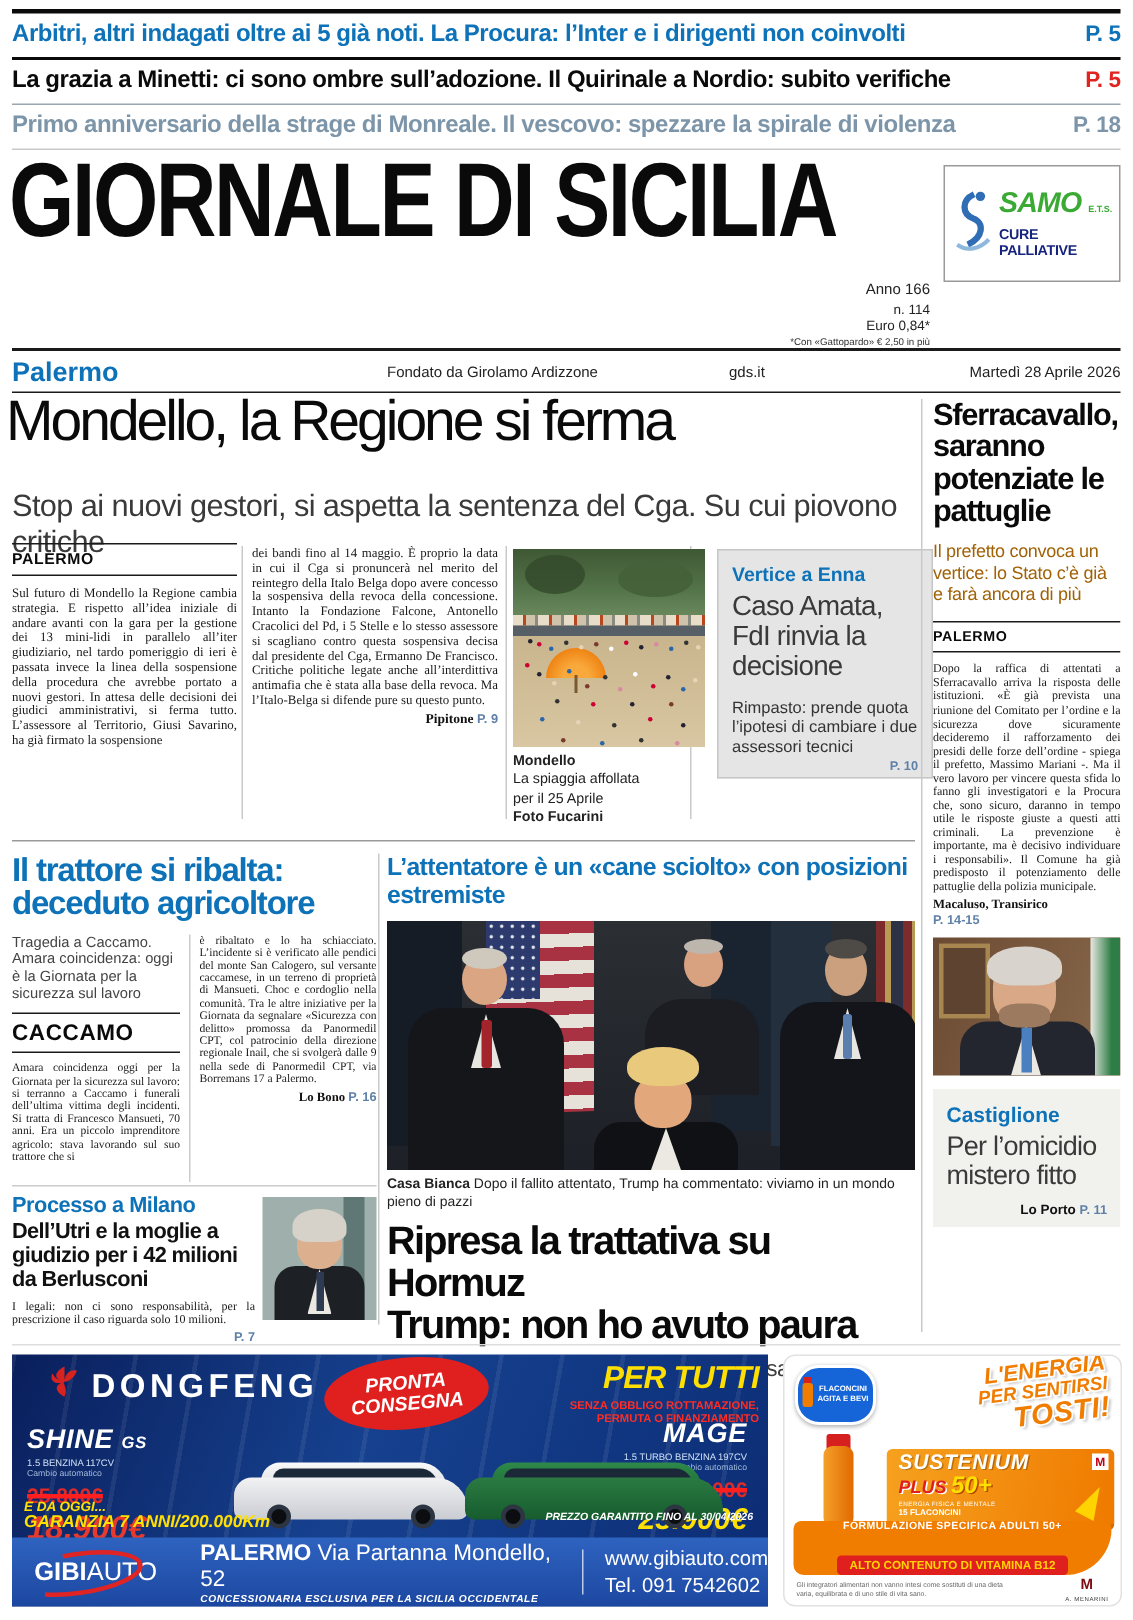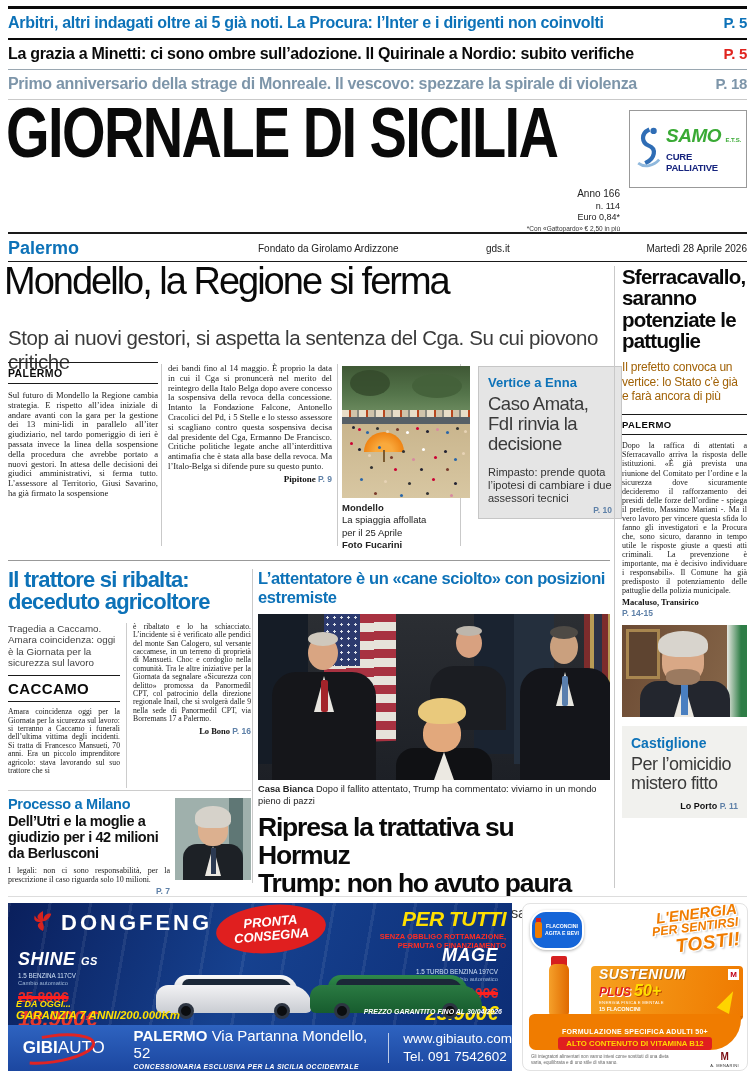--- a/index.html
+++ b/index.html
@@ -243,21 +243,21 @@
   .su-plus{color:#e01f1f;font-weight:bold;font-style:italic;font-size:12px;text-shadow:1px 1px 0 #fff}
   .su-50{color:#ffdf00;font-weight:bold;font-style:italic;font-size:16px;text-shadow:1px 1px 0 #b34700}
   .su-line{font-size:4.2px;letter-spacing:.3px}
   .su-count{position:absolute;left:8px;bottom:4px;font-size:5.5px;font-weight:bold}
   .su-arrow{position:absolute;right:8px;bottom:4px;width:0;height:0;border-left:7px solid transparent;
             border-right:7px solid transparent;border-bottom:22px solid #ffd400;transform:rotate(28deg)}
   .su-m{position:absolute;right:4px;top:3px;width:11px;height:11px;background:#fff;color:#c00016;
         font-weight:bold;font-size:8px;text-align:center;line-height:11px}
   .su-band{position:absolute;left:6px;right:6px;bottom:20px;height:36px;background:#f07c00;
            border-radius:8px 8px 46px 10px;display:flex;flex-direction:column;align-items:center;
-           justify-content:flex-end;gap:2px}
+           justify-content:space-between;gap:2px}
   .su-b1{color:#fff;font-size:7px;font-weight:bold;letter-spacing:.3px}
   .su-b2{background:#e01f1f;color:#ffd400;font-weight:bold;font-size:7.8px;padding:2px 8px;border-radius:3px}
   .su-foot{position:absolute;left:8px;right:8px;bottom:2px;height:16px;display:flex;
            align-items:center;justify-content:space-between}
   .su-disc{font-size:4.6px;color:#666;line-height:1.25;width:150px;text-align:left}
   .su-men{display:flex;flex-direction:column;align-items:center}
   .su-menM{font-weight:bold;font-size:10px;color:#7a0c12;line-height:1}
   .su-menT{font-size:4px;color:#333;margin-top:1px;letter-spacing:.4px}
 </style>
 </head>

